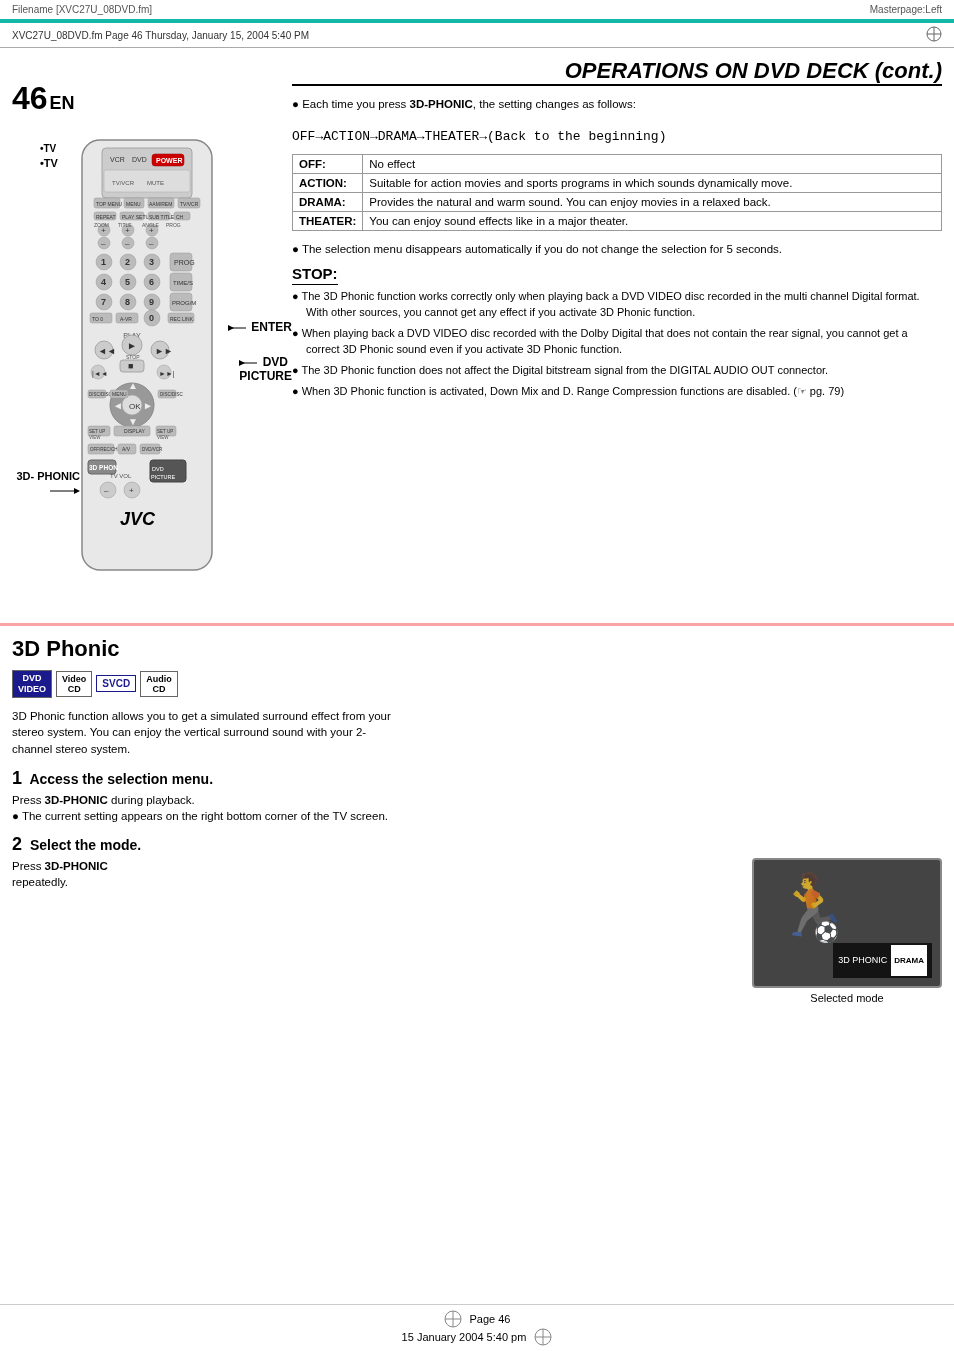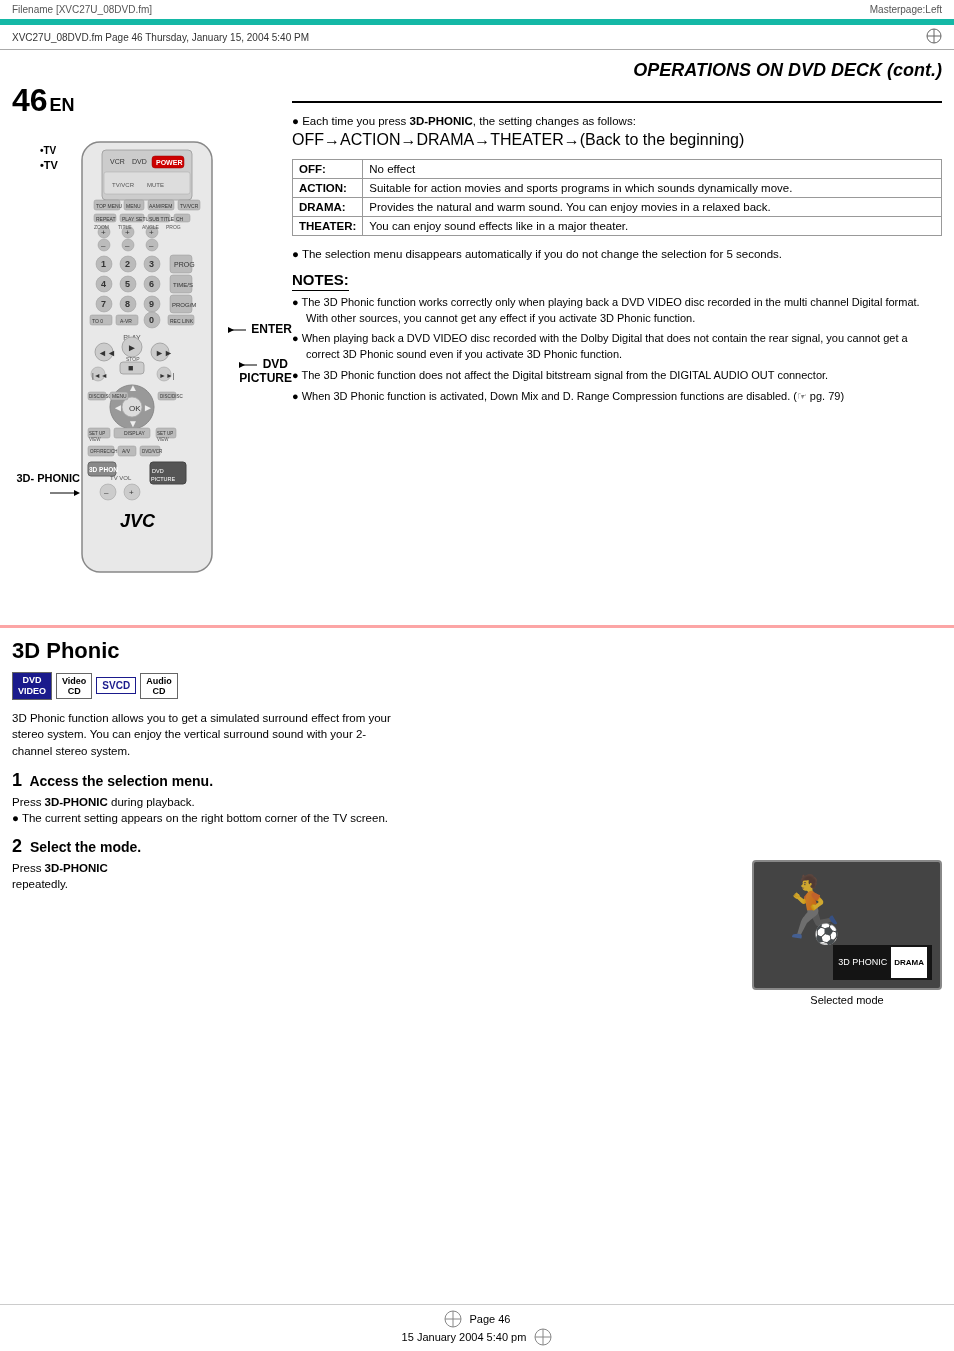--- a/index.html
+++ b/index.html
@@ -11,21 +11,21 @@
       font-size: 12px;
       color: #000;
       position: relative;
     }
 
     
     .header-bar {
       display: flex;
       justify-content: space-between;
       align-items: center;
-      border-bottom: 6px solid #14b8a6;
+      border-bottom: 4px solid #14b8a6;
       padding: 4px 12px;
       font-size: 10px;
       color: #555;
     }
 
     
     .subheader-bar {
       display: flex;
       justify-content: space-between;
       align-items: center;
@@ -65,25 +65,25 @@
     }
     .page-number-heading .en-suffix {
       font-size: 18px;
       font-weight: bold;
       margin-top: 35px;
     }
 
     
     .operations-title {
       text-align: right;
-      font-size: 18px;
+      font-size: 22px;
       font-style: italic;
       font-weight: bold;
       border-bottom: 2px solid #000;
-      padding-bottom: 20px;
+      padding-bottom: 0;
       margin-bottom: 10px;
     }
 
     
     .bullet-section {
       margin-bottom: 8px;
       font-size: 11.5px;
       line-height: 1.4;
     }
     .bullet-section p {
@@ -298,23 +298,23 @@
     
     .remote-container {
       display: flex;
       justify-content: center;
       position: relative;
       height: 480px;
     }
 
     
     .mode-sequence {
-      font-size: 16px;
-      margin: 0 0 8px 0;
-      font-family: Liberation Sans, sans-serif;
+      font-size: 13px;
+      margin: 16px 0 8px 0;
+      font-family: Liberation Mono, monospace;
     }
   </style>
 </head>
 <body>
 
 <div class="header-bar">
   <span>Filename [XVC27U_08DVD.fm]</span>
   <span>Masterpage:Left</span>
 </div>
 <div class="subheader-bar">
@@ -554,21 +554,21 @@
         </tbody>
     </table>
 
     <div class="bullet-section">
       <p>
         <span>The selection menu disappears automatically if you do not change the selection for 5 seconds.</span>
       </p>
     </div>
 
     <div class="notes-section">
-      <div class="notes-title">NOTES:</div>
+      <div class="notes-title">STOP:</div>
       <ul class="notes-list" id="notes-list">
           <li>The 3D Phonic function works correctly only when playing back a DVD VIDEO disc recorded in the multi channel Digital format. With other sources, you cannot get any effect if you activate 3D Phonic function.</li>
           <li>When playing back a DVD VIDEO disc recorded with the Dolby Digital that does not contain the rear signal, you cannot get a correct 3D Phonic sound even if you activate 3D Phonic function.</li>
           <li>The 3D Phonic function does not affect the Digital bitstream signal from the DIGITAL AUDIO OUT connector.</li>
           <li>When 3D Phonic function is activated, Down Mix and D. Range Compression functions are disabled. (☞ pg. 79)</li>
         </ul>
     </div>
   </div>
 </div>
 

